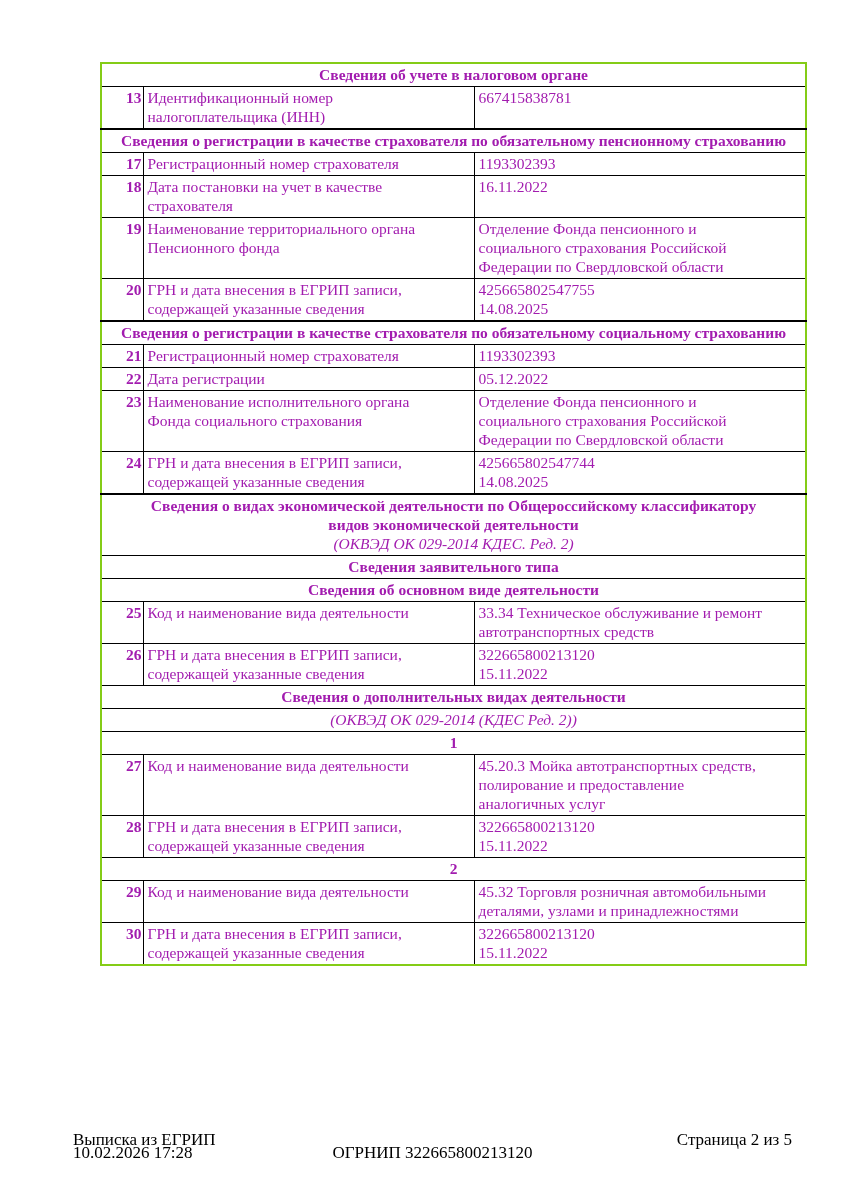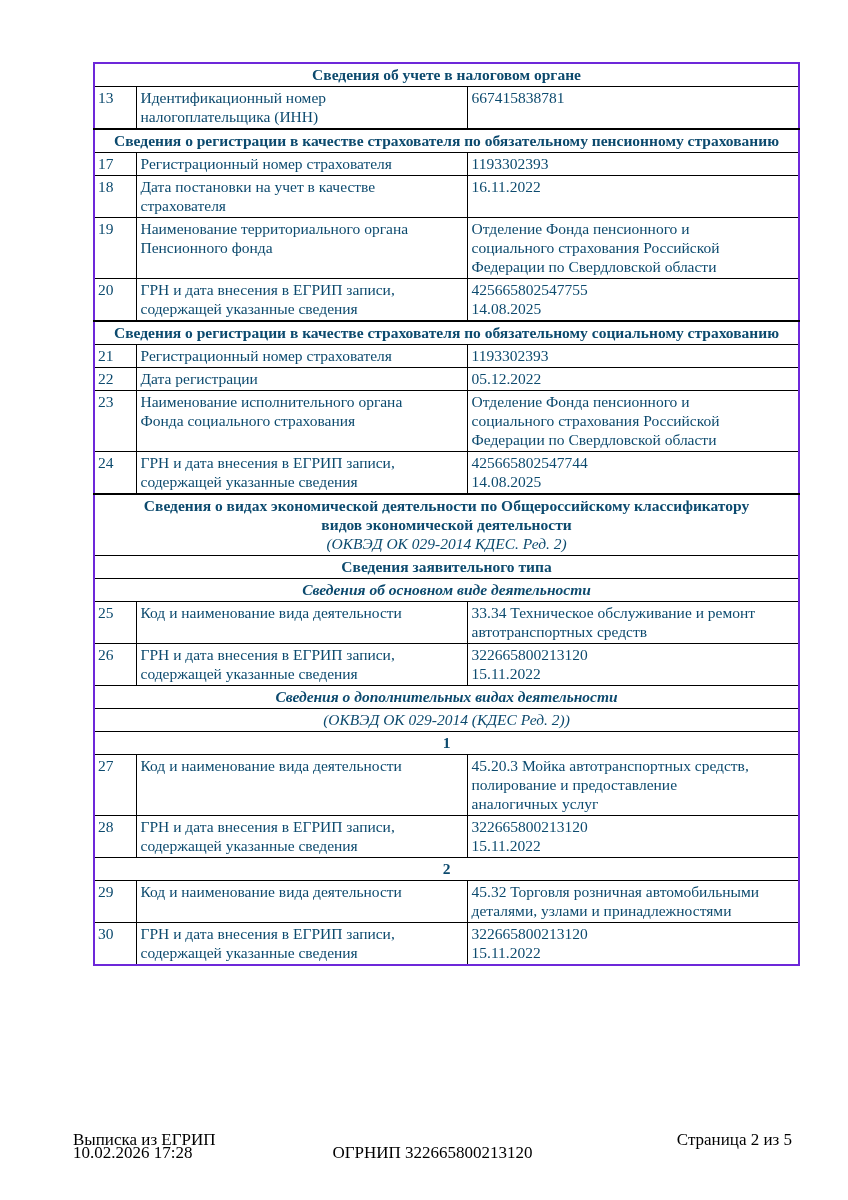--- a/index.html
+++ b/index.html
@@ -1,29 +1,29 @@
 <!DOCTYPE html>
 <html><head>
 <meta charset="utf-8">
 <style>
   html, body { margin:0; padding:0; background:#ffffff; }
   body { width:848px; height:1200px; font-family:"Liberation Serif", serif; color:#000; }
   .page { position:relative; width:848px; height:1200px; background:#fff; overflow:hidden; }
 
   .doc-table {
-    position:absolute; left:93px; top:62px; width:705px;
+    position:absolute; left:100px; top:62px; width:705px;
     border-collapse:collapse; table-layout:fixed;
-    font-size:15.5px; line-height:19px; color:#0c4a6e;
-    border:2px solid #6d28d9;
+    font-size:15.5px; line-height:19px; color:#a21caf;
+    border:2px solid #84cc16;
   }
   .doc-table td { border:1px solid #000; vertical-align:top; padding:1px 4px 2px 4px; }
-  .doc-table td.num { text-align:left; padding-left:3px; padding-right:1px; }
+  .doc-table td.num { text-align:right; padding-left:3px; padding-right:1px;font-weight:bold; }
   .doc-table td.hdr { text-align:center; }
   .hl.b  { font-weight:bold; }
-  .hl.bi { font-weight:bold; font-style:italic; }
+  .hl.bi { font-weight:bold; }
   .hl.i  { font-style:italic; }
   tr.major > td { border-top:2px solid #000; }
 
   .footer { position:absolute; left:73px; top:1133px; width:719px; height:30px;
             font-size:17px; line-height:13px; color:#000; }
   .footer-left   { position:absolute; left:0; top:0; }
   .footer-center { position:absolute; left:50%; transform:translateX(-50%); top:13px; white-space:nowrap; }
   .footer-right  { position:absolute; right:0; top:0; white-space:nowrap; }
 </style>
 </head>

